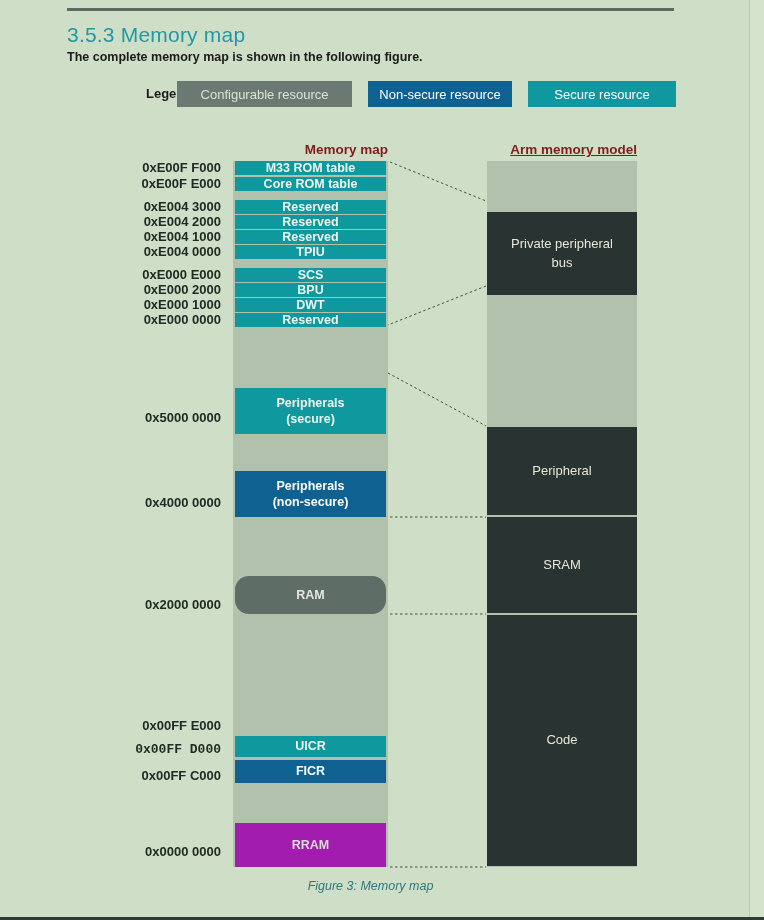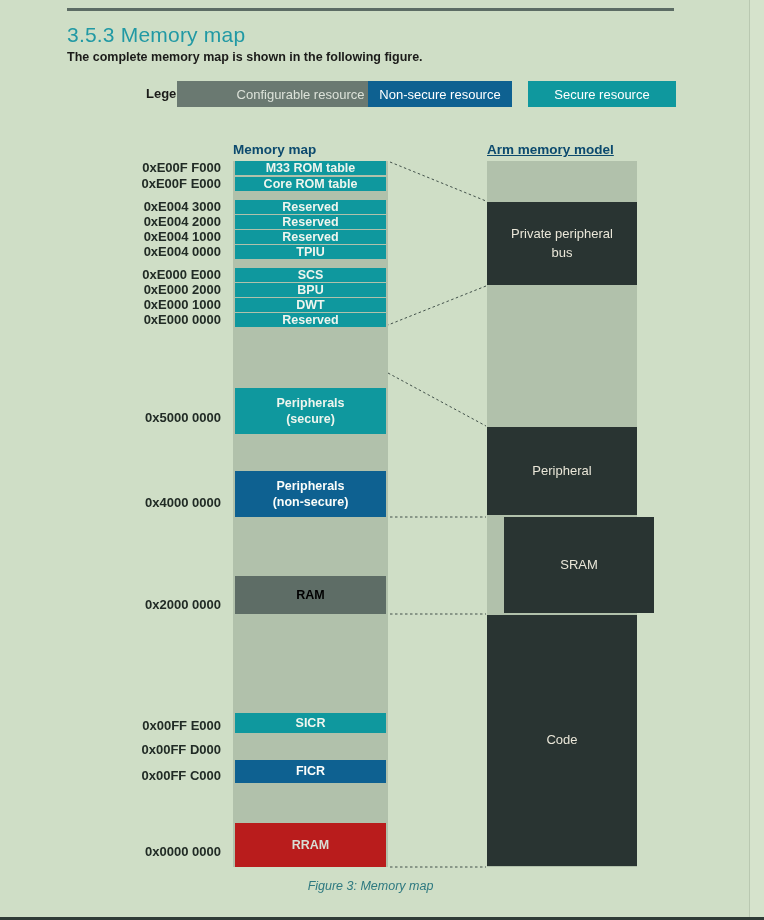--- a/index.html
+++ b/index.html
@@ -10,21 +10,21 @@
   }
   .top-rule{position:absolute;left:67px;top:8px;width:607px;height:3px;background:#5c6c64;}
   .title{position:absolute;left:67px;top:23px;width:500px;font-size:21px;font-weight:400;color:#2199a4;letter-spacing:0.2px;}
   .intro{position:absolute;left:67px;top:50px;width:600px;font-size:12.5px;font-weight:600;color:#1b1b19;}
   .legend-label{position:absolute;left:103px;top:86px;width:70px;font-size:13px;font-weight:600;color:#1b1b19;padding-left:43px;}
   .legend-box{
     position:absolute;top:81px;height:26px;
     display:flex;align-items:center;justify-content:center;
     font-size:13px;font-weight:400;
   }
-  .col-header{position:absolute;top:142px;font-size:13.5px;font-weight:600;color:#0c4a6e;text-align:left;}
+  .col-header{position:absolute;top:142px;font-size:13.5px;font-weight:600;color:#7f1d1d;text-align:right;}
   .col-header-left{left:233px;width:155px;}
   .col-header-right{left:487px;width:150px;text-decoration:underline;}
   .column{position:absolute;}
   .mm-block{
     position:absolute;display:flex;align-items:center;justify-content:center;
     text-align:center;white-space:pre-line;
     font-size:12.5px;line-height:1.3;font-weight:700;
   }
   .arm-block{
     position:absolute;display:flex;align-items:center;justify-content:center;
@@ -65,21 +65,21 @@
   <svg id="connector-svg" width="764" height="920" viewBox="0 0 764 920">
       <line x1="390" y1="162" x2="486" y2="201" stroke="#42514a" stroke-width="1" stroke-dasharray="2.5 2.5"></line>
       <line x1="486" y1="286" x2="388" y2="325" stroke="#42514a" stroke-width="1" stroke-dasharray="2.5 2.5"></line>
       <line x1="388" y1="373" x2="486" y2="426" stroke="#42514a" stroke-width="1" stroke-dasharray="2.5 2.5"></line>
       <line x1="390" y1="517" x2="486" y2="517" stroke="#42514a" stroke-width="1" stroke-dasharray="2.5 2.5"></line>
       <line x1="390" y1="614" x2="486" y2="614" stroke="#42514a" stroke-width="1" stroke-dasharray="2.5 2.5"></line>
       <line x1="390" y1="867" x2="486" y2="867" stroke="#42514a" stroke-width="1" stroke-dasharray="2.5 2.5"></line>
     </svg>
 
   <div id="gen-layer">
-      <div class="legend-box" style="left: 177px; width: 175px; background: rgb(106, 121, 113); color: rgb(220, 226, 217); padding-left: 36px;">Configurable resource</div>
+      <div class="legend-box" style="left: 177px; width: 175px; background: rgb(106, 121, 113); color: rgb(220, 226, 217);">Configurable resource</div>
       <div class="legend-box" style="left: 368px; width: 144px; background: rgb(14, 97, 145); color: rgb(255, 255, 255);">Non-secure resource</div>
       <div class="legend-box" style="left: 528px; width: 148px; background: rgb(15, 152, 158); color: rgb(255, 255, 255);">Secure resource</div>
       <div class="mm-block" style="left: 235px; top: 161px; width: 151px; height: 14px; background: rgb(15, 152, 158); color: rgb(239, 245, 238);">M33 ROM table</div>
       <div class="addr" style="top: 159px;">0xE00F F000</div>
       <div class="mm-block" style="left: 235px; top: 177px; width: 151px; height: 14px; background: rgb(15, 152, 158); color: rgb(239, 245, 238);">Core ROM table</div>
       <div class="addr" style="top: 175px;">0xE00F E000</div>
       <div class="mm-block" style="left: 235px; top: 200px; width: 151px; height: 14px; background: rgb(15, 152, 158); color: rgb(239, 245, 238);">Reserved</div>
       <div class="addr" style="top: 198px;">0xE004 3000</div>
       <div class="mm-block" style="left: 235px; top: 215px; width: 151px; height: 14px; background: rgb(15, 152, 158); color: rgb(239, 245, 238);">Reserved</div>
       <div class="addr" style="top: 213px;">0xE004 2000</div>
@@ -94,32 +94,32 @@
       <div class="mm-block" style="left: 235px; top: 298px; width: 151px; height: 14px; background: rgb(15, 152, 158); color: rgb(239, 245, 238);">DWT</div>
       <div class="addr" style="top: 296px;">0xE000 1000</div>
       <div class="mm-block" style="left: 235px; top: 313px; width: 151px; height: 14px; background: rgb(15, 152, 158); color: rgb(239, 245, 238);">Reserved</div>
       <div class="addr" style="top: 311px;">0xE000 0000</div>
       <div class="mm-block" style="left: 235px; top: 388px; width: 151px; height: 46px; background: rgb(15, 152, 158); color: rgb(239, 245, 238);">Peripherals
 (secure)</div>
       <div class="addr" style="top: 409px;">0x5000 0000</div>
       <div class="mm-block" style="left: 235px; top: 471px; width: 151px; height: 46px; background: rgb(14, 97, 145); color: rgb(251, 253, 250);">Peripherals
 (non-secure)</div>
       <div class="addr" style="top: 494px;">0x4000 0000</div>
-      <div class="mm-block" style="left: 235px; top: 576px; width: 151px; height: 38px; background: rgb(94, 109, 102); color: #000000;">RAM</div>
+      <div class="mm-block" style="left: 235px; top: 576px; width: 151px; height: 38px; background: rgb(94, 109, 102); color: #e5e5e5; border-radius: 14px;">RAM</div>
       <div class="addr" style="top: 596px;">0x2000 0000</div>
-      <div class="mm-block" style="left: 235px; top: 713px; width: 151px; height: 20px; background: rgb(15, 152, 158); color: rgb(239, 245, 238);">SICR</div>
       <div class="addr" style="top: 717px;">0x00FF E000</div>
-      <div class="addr" style="top: 741px;">0x00FF D000</div>
+      <div class="mm-block" style="left: 235px; top: 736px; width: 151px; height: 21px; background: rgb(15, 152, 158); color: rgb(239, 245, 238);">UICR</div>
+      <div class="addr" style="top: 741px; font-family: Liberation Mono, monospace;">0x00FF D000</div>
       <div class="mm-block" style="left: 235px; top: 760px; width: 151px; height: 23px; background: rgb(14, 97, 145); color: rgb(251, 253, 250);">FICR</div>
       <div class="addr" style="top: 767px;">0x00FF C000</div>
-      <div class="mm-block" style="left: 235px; top: 823px; width: 151px; height: 44px; background: #b91c1c; color: rgb(216, 222, 213);">RRAM</div>
+      <div class="mm-block" style="left: 235px; top: 823px; width: 151px; height: 44px; background: #a21caf; color: rgb(216, 222, 213);">RRAM</div>
       <div class="addr" style="top: 843px;">0x0000 0000</div>
-      <div class="arm-block" style="left: 487px; top: 202px; width: 150px; height: 83px; background: rgb(41, 52, 50); color: rgb(233, 230, 216);">Private peripheral
+      <div class="arm-block" style="left: 487px; top: 212px; width: 150px; height: 83px; background: rgb(41, 52, 50); color: rgb(233, 230, 216);">Private peripheral
 bus</div>
       <div class="arm-block" style="left: 487px; top: 427px; width: 150px; height: 88px; background: rgb(41, 52, 50); color: rgb(233, 230, 216);">Peripheral</div>
-      <div class="arm-block" style="left: 487px; top: 517px; width: 150px; height: 96px; background: rgb(41, 52, 50); color: rgb(233, 230, 216); margin-left: 17px;">SRAM</div>
+      <div class="arm-block" style="left: 487px; top: 517px; width: 150px; height: 96px; background: rgb(41, 52, 50); color: rgb(233, 230, 216);">SRAM</div>
       <div class="arm-block" style="left: 487px; top: 615px; width: 150px; height: 251px; background: rgb(41, 52, 50); color: rgb(233, 230, 216);">Code</div>
     </div>
 
   <div class="caption">Figure 3: Memory map</div>
   <div class="right-strip"></div>
   <div class="bottom-bar"></div>
 </div>
 
 </body></html>

